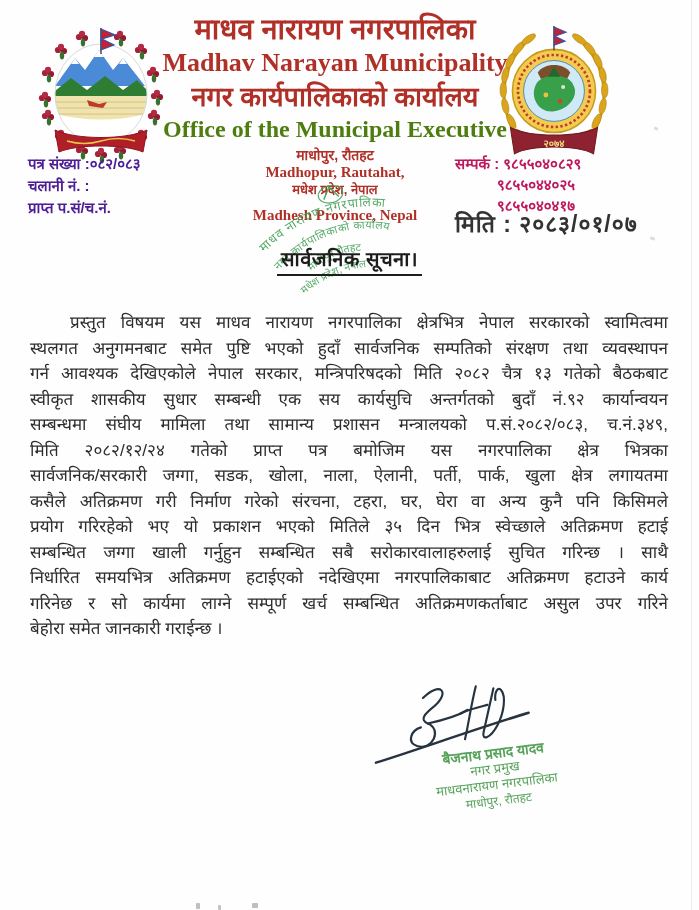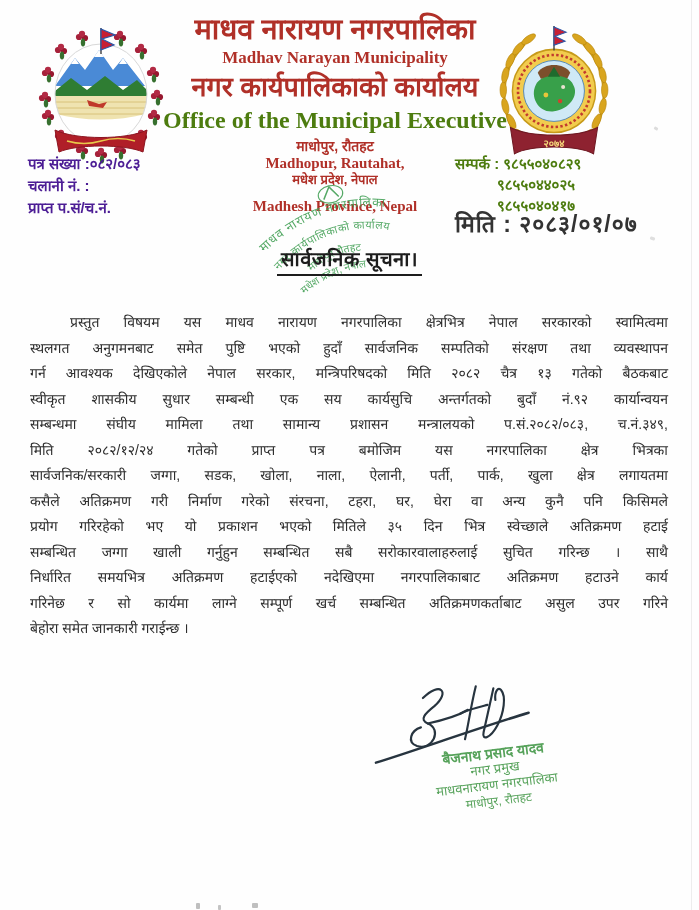--- a/index.html
+++ b/index.html
@@ -13,49 +13,49 @@
   }
   
   .emblem{position:absolute;}
   .emblem-left{left:30px;top:24px;width:142px;height:140px;}
   .emblem-right{left:490px;top:22px;width:128px;height:142px;}
   .title-block{
     position:absolute;left:120px;top:14px;width:430px;
     text-align:center;line-height:1.05;
   }
   .t-np1{font-size:29px;font-weight:bold;color:#b03028;margin:0 0 5px 0;}
-  .t-en1{font-size:17px;font-weight:bold;color:#b03028;font-family:"Liberation Serif",serif;margin:0 0 6px 0;}
+  .t-en1{font-size:26px;font-weight:bold;color:#b03028;font-family:"Liberation Serif",serif;margin:0 0 6px 0;}
   .t-np2{font-size:27px;font-weight:bold;color:#b03028;margin:0 0 6px 0;}
   .t-en2{font-size:24px;font-weight:bold;color:#4d7c0f;font-family:"Liberation Serif",serif;margin:0 0 6px 0;}
   .t-adr-np{font-size:14px;font-weight:bold;color:#b03028;margin:0 0 2px 0;}
   .t-adr-en{font-size:15px;font-weight:bold;color:#b03028;font-family:"Liberation Serif",serif;margin:0 0 2px 0;}
   .t-prov-np{font-size:13px;font-weight:bold;color:#b03028;margin:0 0 2px 0;}
   .t-prov-en{font-size:15px;font-weight:bold;color:#b03028;font-family:"Liberation Serif",serif;margin:12px;}
   
   .ref-left{position:absolute;left:28px;top:153px;font-size:15px;font-weight:600;color:#4c1d95;line-height:22px;}
-  .ref-right{position:absolute;left:455px;top:153px;font-size:15px;font-weight:600;color:#4d7c0f;line-height:21px;}
+  .ref-right{position:absolute;left:455px;top:153px;font-size:15px;font-weight:600;color:#be185d;line-height:21px;}
   .ref-right .indent{padding-left:42px;}
   .date-line{position:absolute;left:455px;top:207px;font-size:23px;font-weight:600;color:#333;letter-spacing:1px;}
   
   .office-stamp{
     position:absolute;left:240px;top:180px;width:200px;height:118px;
     transform:rotate(-12deg);opacity:.88;z-index:1;
   }
   
   .notice-heading{
     position:absolute;left:0;top:245px;width:100%;
     text-align:center;z-index:2;
   }
   .notice-heading span{
     display:inline-block;font-size:20px;font-weight:bold;color:#1d1d1d;
     border-bottom:2px solid #1d1d1d;padding:0 4px 2px 4px;letter-spacing:.5px;
   }
   .body-text{
     position:absolute;left:30px;top:310px;width:638px;z-index:2;
-    font-size:14px;color:#2d2d2d;
+    font-size:17px;color:#2d2d2d;
   }
   .body-text .line{
     height:25.5px;line-height:25.5px;white-space:nowrap;
     text-align:justify;text-align-last:justify;overflow:visible;
   }
   .body-text .line.first{padding-left:40px;}
   .body-text .line.last{text-align-last:left;}
   
   .sig-ink{position:absolute;left:372px;top:676px;width:186px;height:94px;z-index:3;}
   .signer-stamp{

